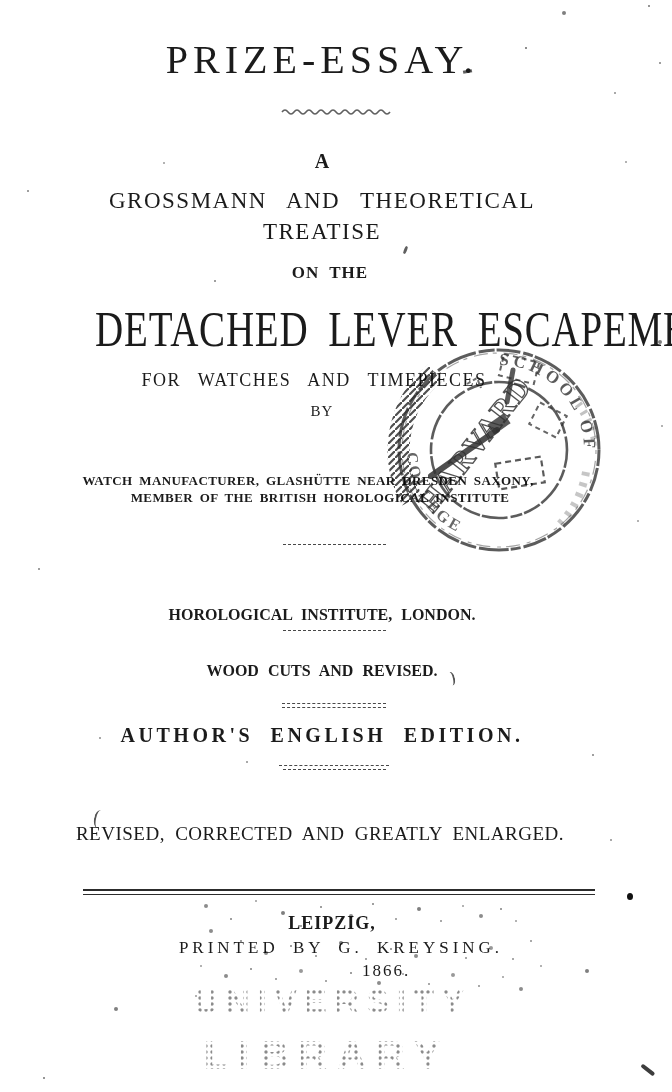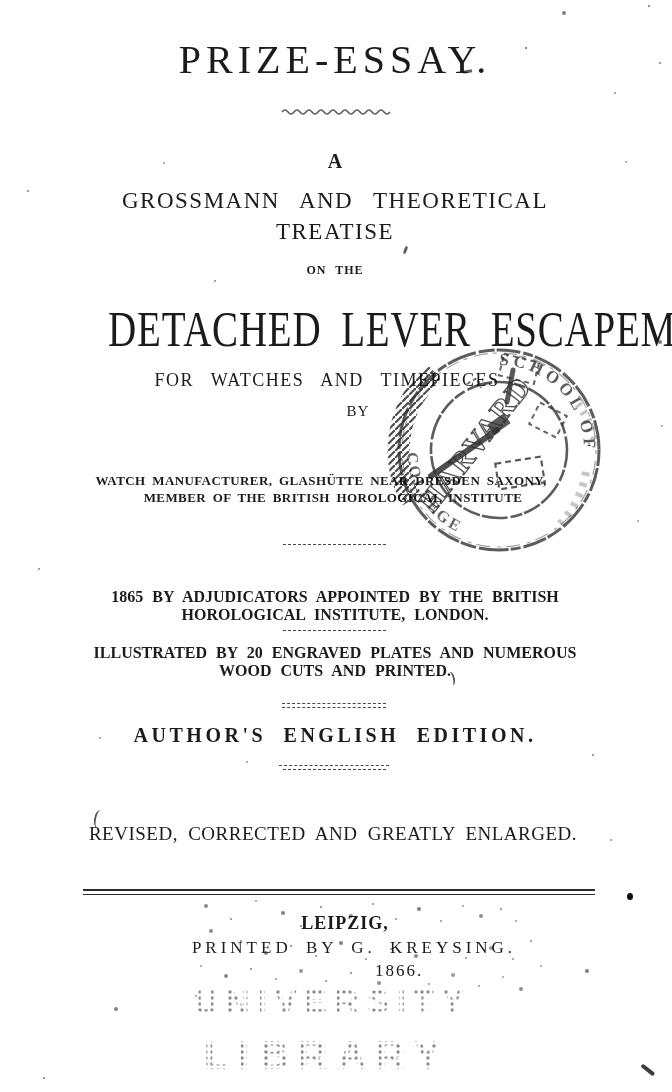--- a/index.html
+++ b/index.html
@@ -3,21 +3,21 @@
 <meta charset="utf-8">
 <style>
   html,body{margin:0;padding:0;background:#e8e8e4;}
   .page{
     position:relative; width:672px; height:1092px; margin:0 auto;
     background:var(--paper,#fff);
     font-family:"Liberation Serif", serif;
     color:var(--ink,#181818);
     overflow:hidden;
   }
-  .t{position:absolute; left:17px; width:636px; text-align:center; white-space:nowrap; line-height:1;}
+  .t{position:absolute; left:4px; width:636px; text-align:center; white-space:nowrap; line-height:1;}
   .b{font-weight:bold;}
   .rule-dashed{position:absolute; border-top:1.6px dashed var(--ink,#181818); opacity:.8;}
   .rule-double{position:absolute; border-top:2.2px solid var(--ink,#181818); border-bottom:1.4px solid var(--ink,#181818); height:3.4px; opacity:.92;}
   .speck{position:absolute; width:2px; height:2px; border-radius:50%; background:transparent;}
   .mark{position:absolute; background:var(--ink,#181818);}
   svg text{font-family:"Liberation Serif", serif;}
   .ghost text{font-family:"Liberation Sans", sans-serif; font-weight:bold;}
 </style>
 </head>
 <body>
@@ -28,41 +28,39 @@
   <div class="mark" style="left:463px; top:70px; width:9px; height:2.5px; transform:rotate(-10deg); opacity:.7;"></div>
 
   <svg style="position:absolute; left:280px; top:106px;" width="112" height="12" viewBox="0 0 112 12">
     <path d="M2 6 Q5 2 8 6 T14 6 T20 6 T26 6 T32 6 T38 6 T44 6 T50 6 T56 6 T62 6 T68 6 T74 6 T80 6 T86 6 T92 6 T98 6 T104 6 T110 6" fill="none" stroke="#2b2b2b" stroke-width="1.6" opacity=".75"></path>
   </svg>
 
   <div class="t b" style="top:151px; font-size:20px;">A</div>
   <div class="t" style="top:189px; font-size:23px; letter-spacing:1.5px; word-spacing:13px;">GROSSMANN AND THEORETICAL</div>
   <div class="t" style="top:220px; font-size:23px; letter-spacing:1.5px;">TREATISE</div>
   <div class="mark" style="left:404px; top:246px; width:3px; height:8px; border-radius:40%; transform:rotate(22deg); opacity:.7;"></div>
-  <div class="t b" style="top:264px; font-size:12px; letter-spacing:1px; word-spacing:5px;">ON THE</div>
+  <div class="t b" style="top:264px; font-size:17px; letter-spacing:1px; word-spacing:5px;margin-left:8px;">ON THE</div>
 
   <div class="t" style="top:304px; font-size:50px;">
     <span style="display:inline-block; transform:scaleX(.78); transform-origin:center; letter-spacing:1px; word-spacing:12px;">DETACHED LEVER ESCAPEMENT</span>
   </div>
 
   <div class="t" style="top:371px; font-size:18px; letter-spacing:1.5px; word-spacing:11px; transform:translateX(-8px);">FOR WATCHES AND TIMEPIECES</div>
 
-  <div class="t" style="top:404px; font-size:15px; letter-spacing:1px;margin-left:23px;">BY</div>
+  <div class="t" style="top:404px; font-size:15px; letter-spacing:1px;">BY</div>
   <div class="t b" style="top:474px; font-size:13px; letter-spacing:.4px; word-spacing:3px; transform:translateX(-14px);">WATCH MANUFACTURER, GLASHÜTTE NEAR DRESDEN SAXONY,</div>
   <div class="t b" style="top:491px; font-size:13px; letter-spacing:.4px; word-spacing:3px; transform:translateX(-2px);">MEMBER OF THE BRITISH  HOROLOGICAL INSTITUTE</div>
 
   <div class="rule-dashed" style="top:544px; left:283px; width:103px;"></div>
 
-  <div class="t b" style="top:589px; font-size:16px; word-spacing:5px;">1865 BY ADJUDICATORS APPOINTED BY THE BRITISH</div>
   <div class="t b" style="top:607px; font-size:16px; word-spacing:5px;">HOROLOGICAL INSTITUTE, LONDON.</div>
 
   <div class="rule-dashed" style="top:630px; left:283px; width:103px;"></div>
 
-  <div class="t b" style="top:645px; font-size:16px; word-spacing:5px;">ILLUSTRATED BY 20 ENGRAVED PLATES AND NUMEROUS</div>
-  <div class="t b" style="top:663px; font-size:16px; word-spacing:5px;">WOOD CUTS AND PRINTED.</div>
+  <div class="t b" style="top:663px; font-size:16px; word-spacing:5px;">WOOD CUTS AND REVISED.</div>
   <div class="mark" style="left:447px; top:672px; width:6px; height:14px; background:transparent; border-right:2px solid var(--ink); border-radius:0 60% 60% 0; transform:rotate(-12deg); opacity:.75;"></div>
 
   <div class="rule-dashed" style="top:703px; left:282px; width:104px;"></div>
   <div class="rule-dashed" style="top:707px; left:282px; width:104px;"></div>
 
   <div class="t b" style="top:725px; font-size:20px; letter-spacing:3.5px; word-spacing:9px;">AUTHOR'S ENGLISH EDITION.</div>
 
   <div class="rule-dashed" style="top:765px; left:279px; width:110px;"></div>
   <div class="rule-dashed" style="top:769px; left:283px; width:103px;"></div>
 

